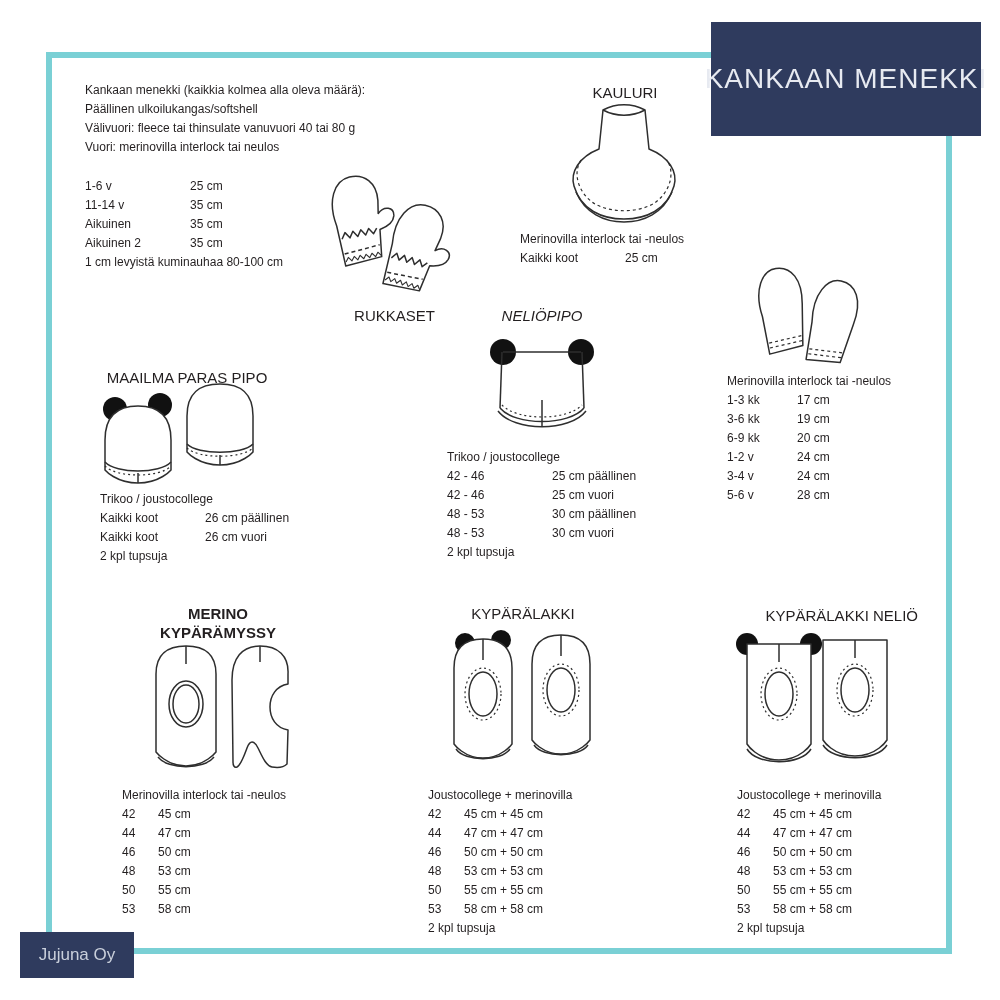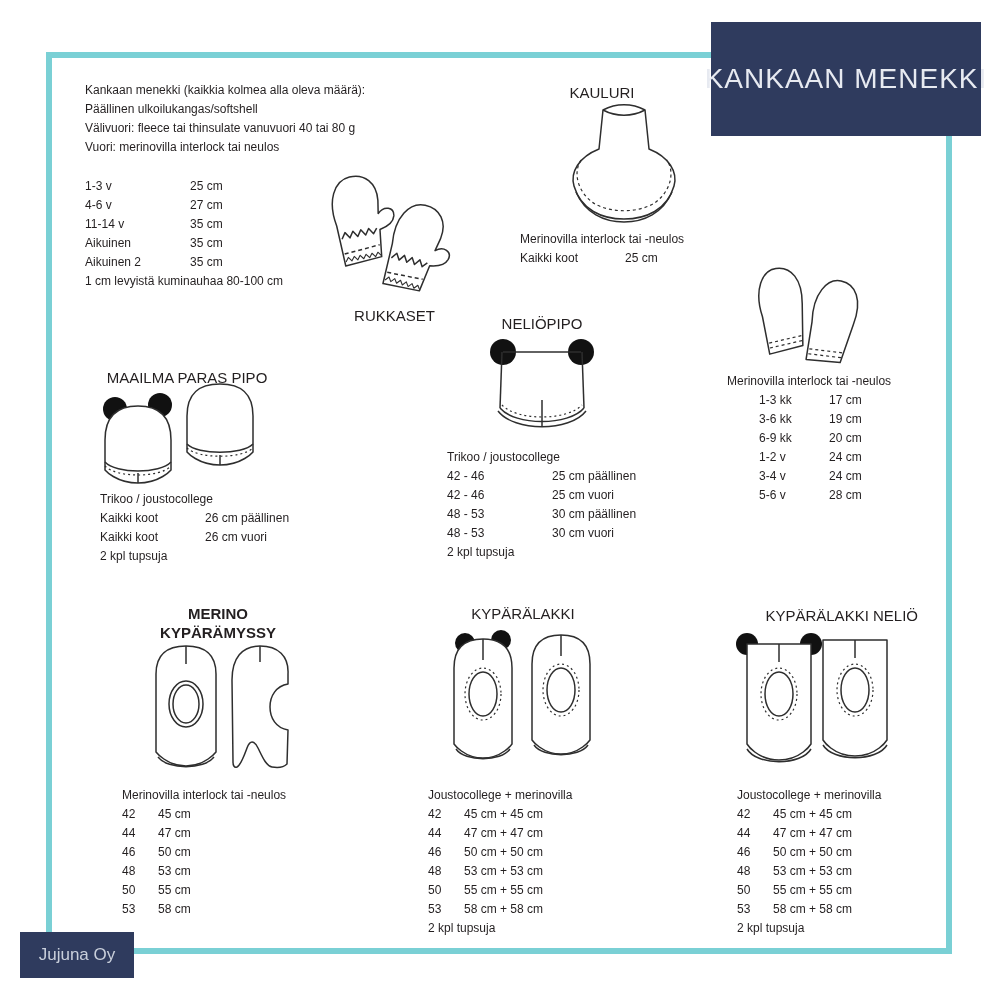--- a/index.html
+++ b/index.html
@@ -10,21 +10,21 @@
   .navy-box{position:absolute;background:#2f3b5e;display:flex;align-items:center;justify-content:center;}
   .title-box{left:711px;top:22px;width:270px;height:114px;}
   .title-box span{color:#e7eaf1;font-size:28px;font-weight:300;letter-spacing:1px;white-space:nowrap;}
   .brand-box{left:20px;top:932px;width:114px;height:46px;}
   .brand-box span{color:#c9cfdb;font-size:17px;font-weight:300;}
   .tb{position:absolute;font-size:12px;line-height:19px;white-space:nowrap;}
   .sec-title{position:absolute;font-size:15px;line-height:19px;text-align:center;white-space:nowrap;}
   .trow{display:flex;}
   .lbl{display:inline-block;}
   .w105{width:105px;}
-  .w70{width:70px;margin-left:32px;}
+  .w70{width:70px;}
   .w36{width:36px;}
   svg{position:absolute;overflow:visible;}
   svg *{vector-effect:non-scaling-stroke;}
 </style>
 </head>
 <body>
 
 <div id="canvas">
 
   <div class="frame"></div>
@@ -39,26 +39,22 @@
 
   <div class="tb" style="left:85px;top:81px;">
     <div>Kankaan menekki (kaikkia kolmea alla oleva määrä):</div>
     <div>Päällinen ulkoilukangas/softshell</div>
     <div>Välivuori: fleece tai thinsulate vanuvuori 40 tai 80 g</div>
     <div>Vuori: merinovilla interlock tai neulos</div>
   </div>
 
   <div class="tb" style="left:85px;top:177px;">
     <div class="trow">
-        <span class="lbl w105">1-3 v</span>
+        <span class="lbl w105">1-6 v</span>
         <span>25 cm</span>
-      </div>
-    <div class="trow">
-        <span class="lbl w105">4-6 v</span>
-        <span>27 cm</span>
       </div>
     <div class="trow">
         <span class="lbl w105">11-14 v</span>
         <span>35 cm</span>
       </div>
     <div class="trow">
         <span class="lbl w105">Aikuinen</span>
         <span>35 cm</span>
       </div>
     <div class="trow">
@@ -75,21 +71,21 @@
         <polyline points="15,66 19,60 23,66 27,60 31,66 35,60 39,66 43,60 47,66 51,61"></polyline>
         <line x1="15" y1="81" x2="51" y2="78" stroke-dasharray="4,3"></line>
         <polyline points="15,89 18,85 21,89 24,85 27,89 30,85 33,89 36,85 39,89 42,85 45,89 48,85 51,89" stroke-width="1.1"></polyline>
       </g>
     </defs>
     <use href="#rk-mitten" transform="translate(2,2) rotate(-10 35 50)"></use>
     <use href="#rk-mitten" transform="translate(58,30) rotate(16 35 50)"></use>
   </svg>
   <div class="sec-title" style="left:322px;top:306px;width:145px;">RUKKASET</div>
 
-  <div class="sec-title" style="left:522px;top:83px;width:160px;">KAULURI</div>
+  <div class="sec-title" style="left:545px;top:83px;width:160px;">KAULURI</div>
   <svg style="left:566px;top:100px;" width="118" height="130" viewBox="0 0 118 130">
     <g stroke="#2e2e2e" fill="none" stroke-width="1.5" stroke-linejoin="round">
       <path d="M37,10 C50,3 66,3 79,10 L83,49 C103,57 112,72 108,86 C101,110 80,119 58,119 C36,119 15,110 8,86 C4,72 13,57 33,49 Z" fill="#ffffff"></path>
       <path d="M37,10 C50,17 66,17 79,10"></path>
       <path d="M10,92 C19,113 38,122 58,122 C78,122 97,113 106,92"></path>
       <path d="M15,60 C6,74 13,94 29,104 C46,113 70,113 87,104 C103,94 110,74 101,60" stroke-dasharray="3,3" stroke-width="1.2"></path>
     </g>
   </svg>
   <div class="tb" style="left:520px;top:230px;">
     <div>Merinovilla interlock tai -neulos</div>
@@ -161,21 +157,21 @@
         <span class="lbl w105">Kaikki koot</span>
         <span>26 cm päällinen</span>
       </div>
     <div class="trow">
         <span class="lbl w105">Kaikki koot</span>
         <span>26 cm vuori</span>
       </div>
     <div>2 kpl tupsuja</div>
   </div>
 
-  <div class="sec-title" style="left:462px;top:314px;width:160px;">NELIÖPIPO</div>
+  <div class="sec-title" style="left:462px;top:306px;width:160px;font-style:italic;">NELIÖPIPO</div>
   <svg style="left:487px;top:336px;" width="110" height="100" viewBox="0 0 110 100">
     <g stroke="#2e2e2e" fill="none" stroke-width="1.5" stroke-linejoin="round">
       <circle cx="16" cy="16" r="13" fill="#111111" stroke="none"></circle>
       <circle cx="94" cy="16" r="13" fill="#111111" stroke="none"></circle>
       <line x1="16" y1="16" x2="94" y2="16"></line>
       <line x1="15" y1="16" x2="13" y2="72"></line>
       <line x1="95" y1="16" x2="97" y2="72"></line>
       <path d="M13,72 C28,90 82,90 97,72"></path>
       <path d="M11,75 C27,96 83,96 99,75"></path>
       <path d="M15,69 C30,85 80,85 95,69" stroke-dasharray="2,3" stroke-width="1.2"></path>

